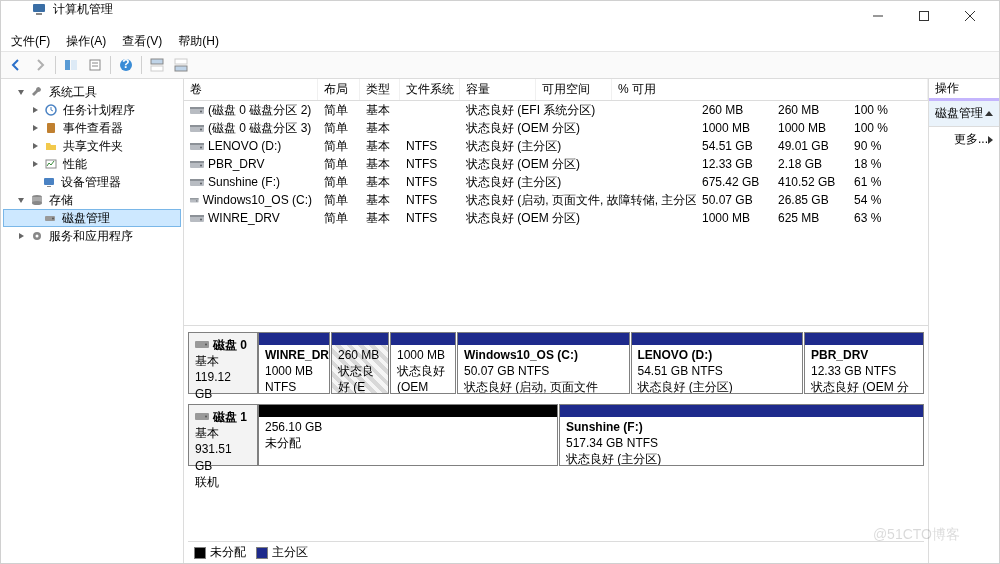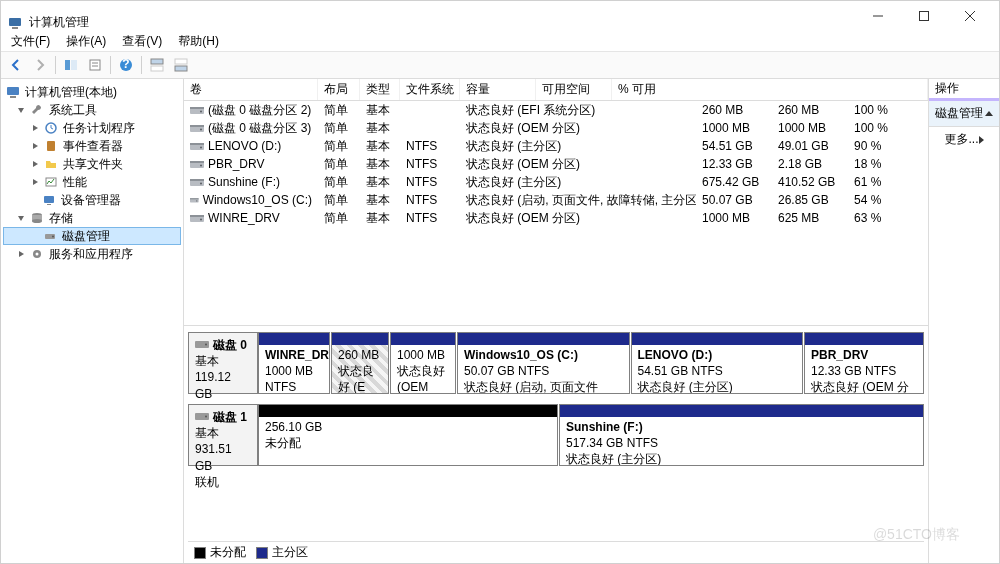--- a/index.html
+++ b/index.html
@@ -1,17 +1,17 @@
 <!DOCTYPE html>
 <html><head>
 <meta charset="utf-8">
 <style>
 * { margin: 0; padding: 0; box-sizing: border-box; font-family: "Microsoft YaHei", "Segoe UI", Tahoma, sans-serif; font-size: 12px; }
 body { background: #fff; width: 1000px; height: 564px; overflow: hidden; display: flex; flex-direction: column; border: 1px solid #d0d0d0; }
-.titlebar { height: 30px; display: flex; align-items: flex-end; padding: 0 6px; background: #fff; }
+.titlebar { height: 30px; display: flex; align-items: flex-start; padding: 0 6px; background: #fff; margin-left: 24px; }
 .titlebar .app-icon { width: 16px; height: 16px; margin-right: 6px; display:flex; align-items:center; justify-content:center; }
 .titlebar .title { flex: 1; }
 .win-controls { display: flex; }
 .win-btn { width: 46px; height: 30px; display: flex; align-items: center; justify-content: center; color: #333; }
 .win-btn svg { stroke: #333; }
 .menubar { height: 20px; display: flex; align-items: center; padding: 0 4px; gap: 4px; background: #fff; }
 .menu-item { padding: 1px 6px; }
 .toolbar { height: 28px; display: flex; align-items: center; padding: 0 4px; gap: 2px; border-top: 1px solid #e5e5e5; border-bottom: 1px solid #dcdcdc; background: #fafafa; }
 .tb-btn { width: 22px; height: 22px; display: flex; align-items: center; justify-content: center; border-radius: 2px; }
 .tb-sep { width: 1px; height: 18px; background: #d0d0d0; margin: 0 2px; }
@@ -37,21 +37,21 @@
 .part-topbar { position: absolute; left: 0; right: 0; top: 0; height: 12px; }
 .bar-primary { background: #1e2a8c; }
 .bar-unalloc { background: #000; }
 .part-hatch { background: repeating-linear-gradient(45deg, #f5f5f5, #f5f5f5 4px, #d8d8d8 4px, #d8d8d8 8px); }
 .legend-row { height: 22px; border-top: 1px solid #dcdcdc; display:flex; align-items:center; padding: 0 6px; gap: 10px; }
 .legend-item { display: flex; align-items: center; gap: 4px; }
 .legend-sw { width: 12px; height: 12px; border: 1px solid #808080; }
 .actions-pane { width: 70px; display: flex; flex-direction: column; }
 .actions-header { height: 22px; display:flex; align-items:center; padding:0 6px; border-bottom: 3px solid #c4b5fd; background:#fff; }
 .actions-group { background: #eaf3fb; padding: 4px 6px; display:flex; justify-content:space-between; align-items:center; border-bottom:1px solid #dcdcdc; }
-.actions-item { padding: 4px 6px; display:flex; justify-content:center; align-items:center; }
+.actions-item { padding: 4px 6px; display:flex; justify-content:flex-end; align-items:center; }
 .caret-up { width:0; height:0; border-left:4px solid transparent; border-right:4px solid transparent; border-bottom:5px solid #333; }
 .caret-right { width:0; height:0; border-top:4px solid transparent; border-bottom:4px solid transparent; border-left:5px solid #333; }
 .watermark { position: absolute; right: 40px; bottom: 20px; color: rgba(0,0,0,0.15); font-size: 14px; pointer-events:none; }
 </style>
 </head>
 <body>
 
 <div class="titlebar">
   <span class="app-icon">
     <svg width="16" height="16" viewBox="0 0 16 16">
@@ -130,29 +130,20 @@
       <svg width="14" height="14" viewBox="0 0 14 14">
         <rect x="1" y="1" width="12" height="5" fill="#fff" stroke="#ccc"></rect>
         <rect x="1" y="8" width="12" height="5" fill="#c0d4e8" stroke="#888"></rect>
       </svg>
     </div>
 </div>
 
 <div class="main-area">
 
   <div class="tree-pane">
-    <div class="tree-node">
-      <span class="tree-icon">
-          <svg width="14" height="14">
-            <rect x="1" y="2" width="12" height="8" fill="#4a82c3" rx="1"></rect>
-            <rect x="4" y="11" width="6" height="2" fill="#888"></rect>
-          </svg>
-        </span>
-      <span class="tree-label">计算机管理(本地)</span>
-    </div>
     <div class="tree-node" style="padding-left:12px">
       <span class="tree-caret">
           <svg width="10" height="10">
             <path d="M2 3 L8 3 L5 8 Z" fill="#666"></path>
           </svg>
         </span>
       <span class="tree-icon">
           <svg width="14" height="14">
             <path d="M9 2a3 3 0 00-3 3l-4 4 2 2 4-4a3 3 0 003-3z" fill="#888"></path>
           </svg>

